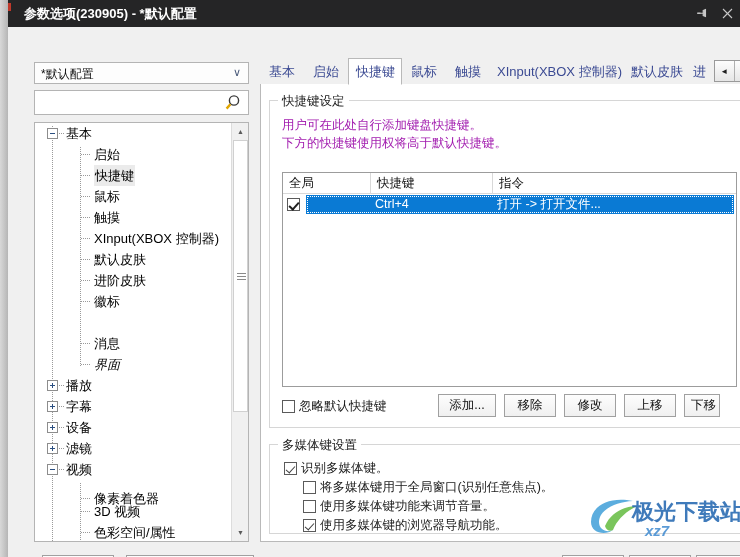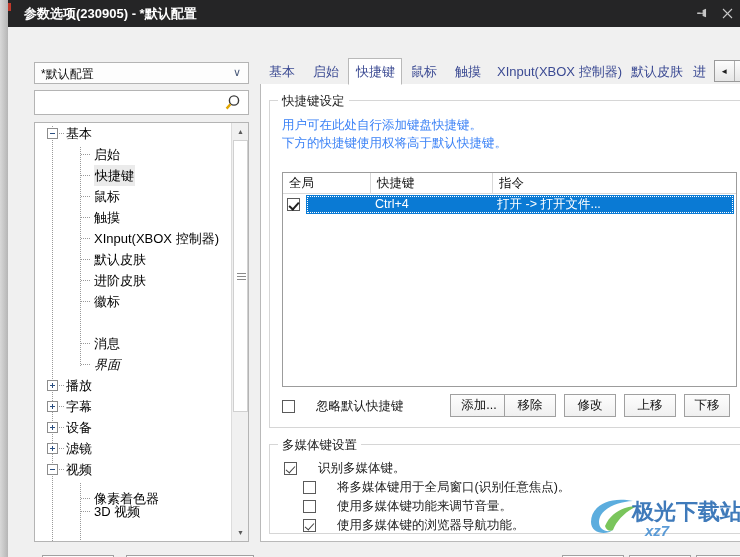--- a/index.html
+++ b/index.html
@@ -209,21 +209,21 @@
     border: 1px solid #d6d6d6;
   }
   .groupbox > .gtitle {
     position: absolute; left: 8px; top: -8px;
     background: #ffffff; padding: 0 4px;
     font-size: 12.5px; color: #1a1a1a; white-space: nowrap;
   }
 
   #gb-hotkey { left: 8px; top: 16px; width: 478px; height: 328px; }
   .gb-desc {
-    position: absolute; left: 12px; font-size: 12.5px; color: #3b82f6;
+    position: absolute; left: 12px; font-size: 12.5px; color: #a21caf;
     white-space: nowrap;
   }
   .gb-desc.l1 { top: 16px; }
   .gb-desc.l2 { top: 34px; }
 
   
   .listview {
     position: absolute; left: 12px; top: 71px; width: 455px; height: 215px;
     background: #ffffff; border: 1px solid #9c9c9c;
   }
@@ -267,21 +267,21 @@
     border: solid #202020; border-width: 0 2px 2px 0;
     transform: rotate(42deg);
   }
   .cbox.thin.checked::after {
     border-width: 0 1.6px 1.6px 0;
     border-color: #404040;
   }
 
   .opt-row {
     position: absolute; font-size: 12.5px; color: #1a1a1a;
-    white-space: nowrap; display: flex; align-items: center; gap: 21px;
+    white-space: nowrap; display: flex; align-items: center; gap: 4px;
   }
 
   #ignore-default {
     left: 12px; top: 297px;
   }
 
   .btnrow { position: absolute; top: 293px; }
   .btn {
     display: inline-block;
     height: 23px; line-height: 21px;
@@ -435,20 +435,24 @@
             <span class="hdot"></span>
             <span class="lbl">视频</span>
           </div>
           <div class="tnode child" style="position:absolute;left:0;top:365px;width:223px;">
             <span class="hdot"></span>
             <span class="lbl">像素着色器</span>
           </div>
           <div class="tnode child" style="position:absolute;left:0;top:378px;width:197px;">
             <span class="hdot"></span>
             <span class="lbl">3D 视频</span>
+          </div>
+          <div class="tnode child" style="position:absolute;left:0;top:399px;width:197px;">
+            <span class="hdot"></span>
+            <span class="lbl">色彩空间/属性</span>
           </div>
           <div class="vline2" style="top:24px;height:220px"></div>
           <div class="vline2" style="top:360px;height:136px"></div>
         </div>
       <div class="tscroll">
         <div class="arrow up">▲</div>
         <div class="thumb">
             <div class="grip"></div>
           </div>
         <div class="arrow down">▼</div>
@@ -491,25 +495,25 @@
             <div class="cell" style="left:214px;">打开 -&gt; 打开文件...</div>
           </div>
         </div>
 
         <div class="opt-row" id="ignore-default">
           <span class="cbox"></span>
           <span>忽略默认快捷键</span>
         </div>
 
         <div class="btnrow" id="hotkey-buttons" style="left:168px;">
-            <button class="btn sq" style="position: absolute; left: 12px; top: 0px; width: 58px;">添加...</button>
+            <button class="btn sq" style="position: absolute; left: 0px; top: 0px; width: 58px;">添加...</button>
             <button class="btn sq" style="position: absolute; left: 66px; top: 0px; width: 52px;">移除</button>
             <button class="btn sq" style="position: absolute; left: 126px; top: 0px; width: 52px;">修改</button>
             <button class="btn sq" style="position: absolute; left: 186px; top: 0px; width: 52px;">上移</button>
-            <button class="btn sq" style="position: absolute; left: 246px; top: 0px; width: 46px;">下移</button>
+            <button class="btn sq" style="position: absolute; left: 246px; top: 0px; width: 36px;">下移</button>
           </div>
       </div>
 
       <div class="groupbox" id="gb-media">
         <div class="gtitle">多媒体键设置</div>
         <div id="media-opts">
             <div class="opt-row media-opt" style="left: 14px; top: 15px;">
               <span class="cbox thin checked"></span>
               <span>识别多媒体键。</span>
             </div>

